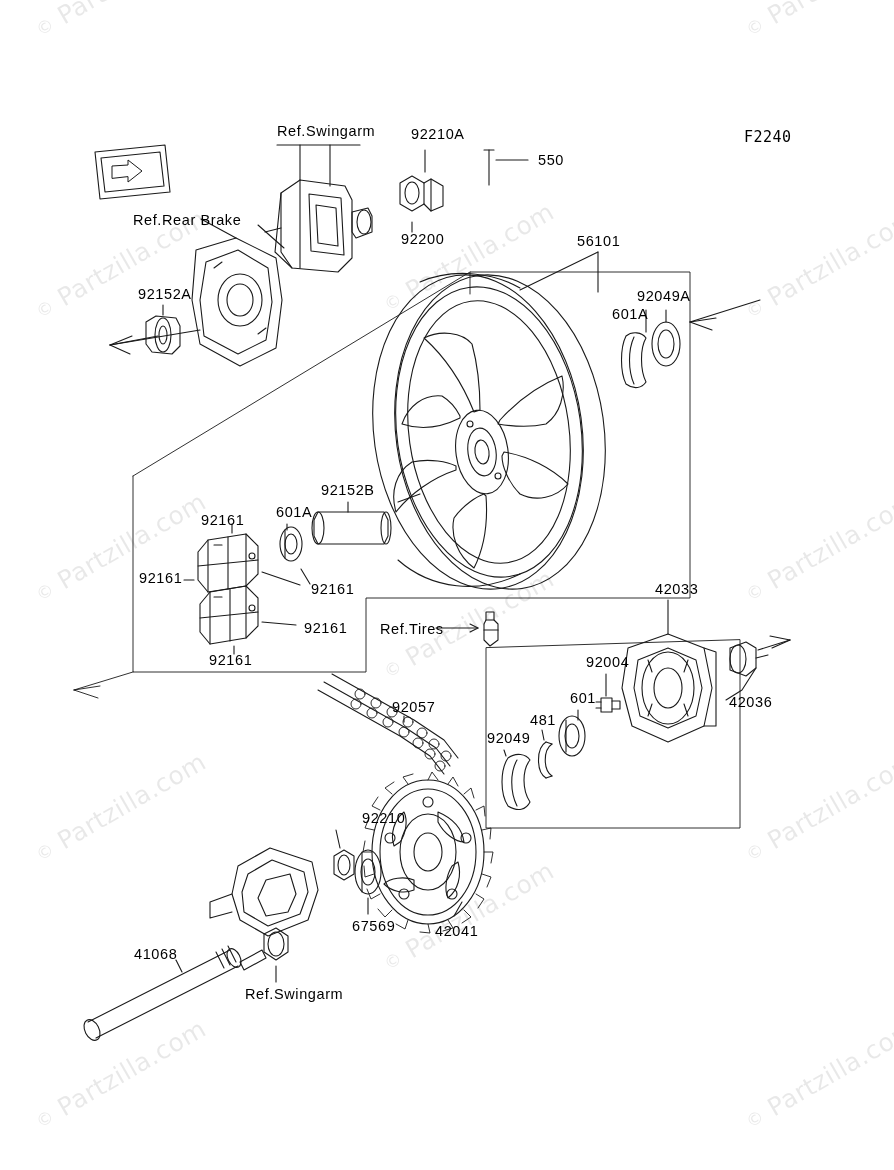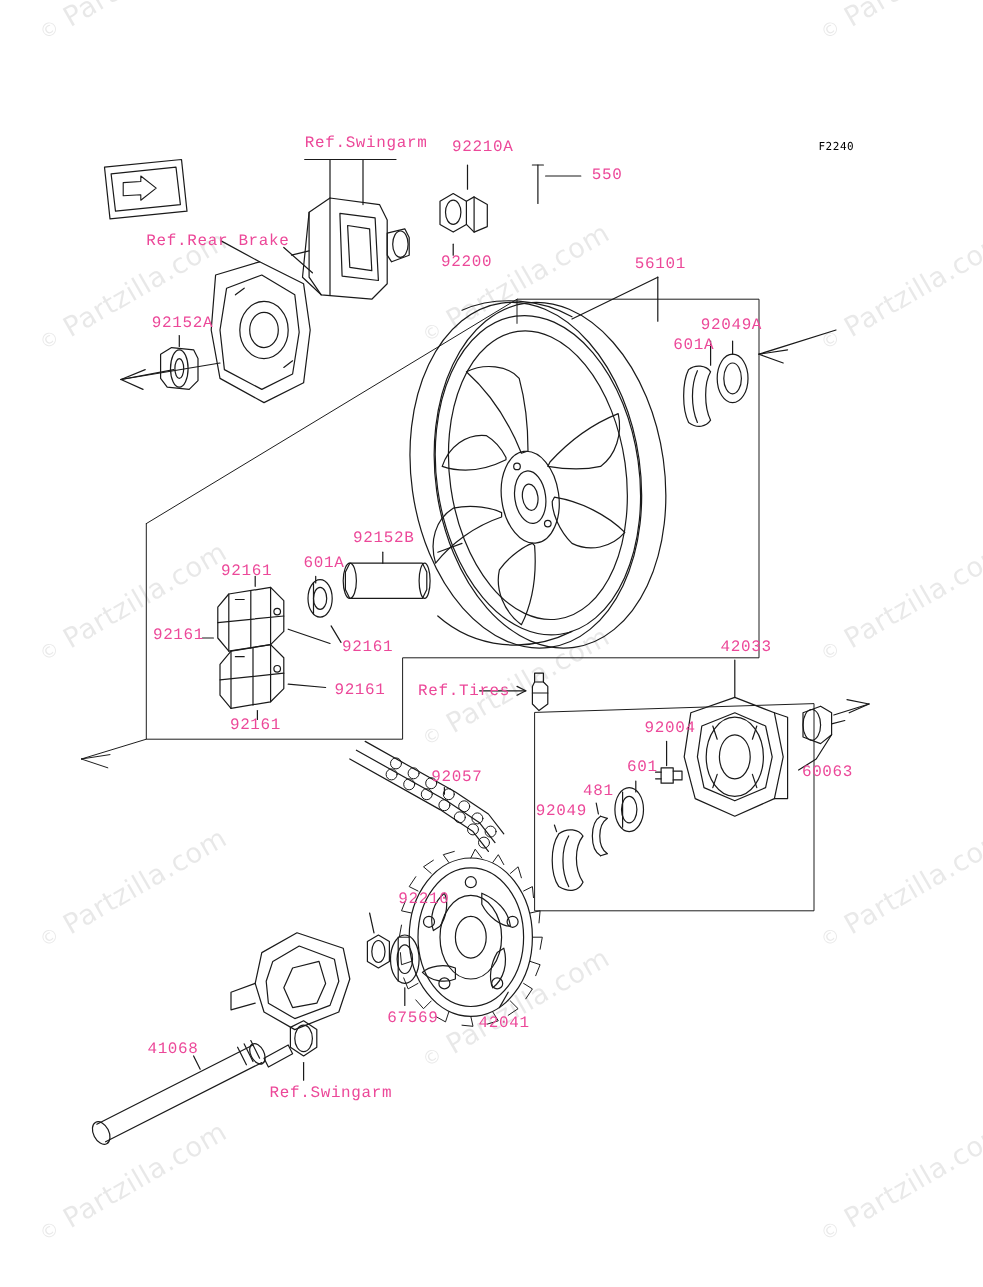--- a/index.html
+++ b/index.html
@@ -27,30 +27,30 @@
     transform: rotate(-30deg);
     pointer-events: none;
     user-select: none;
   }
   .wm .c {
     font-size: 17px;
     vertical-align: 2px;
   }
   .lbl {
     position: absolute;
-    font-family: Liberation Mono, monospace;
+    font-family: Liberation Sans, sans-serif;
     font-size: 14.5px;
-    color: #ec4899;
+    color: #000000;
     letter-spacing: 0.6px;
     white-space: nowrap;
   }
   .code {
     position: absolute;
     font-family: "DejaVu Sans Mono", "Liberation Mono", monospace;
-    font-size: 10px;
+    font-size: 15px;
     color: #000;
     letter-spacing: 0.5px;
     white-space: nowrap;
     text-align: right;
   }
   svg.art {
     position: absolute;
     left: 0;
     top: 0;
     width: 894px;
@@ -400,21 +400,21 @@
   <div class="lbl" style="left:138px; top:286px;">92152A</div>
   <div class="lbl" style="left:321px; top:482px;">92152B</div>
   <div class="lbl" style="left:201px; top:512px;">92161</div>
   <div class="lbl" style="left:276px; top:504px;">601A</div>
   <div class="lbl" style="left:139px; top:570px;">92161</div>
   <div class="lbl" style="left:311px; top:581px;">92161</div>
   <div class="lbl" style="left:304px; top:620px;">92161</div>
   <div class="lbl" style="left:209px; top:652px;">92161</div>
   <div class="lbl" style="left:655px; top:581px;">42033</div>
   <div class="lbl" style="left:586px; top:654px;">92004</div>
-  <div class="lbl" style="left:729px; top:694px;">60063</div>
+  <div class="lbl" style="left:729px; top:694px;">42036</div>
   <div class="lbl" style="left:570px; top:690px;">601</div>
   <div class="lbl" style="left:530px; top:712px;">481</div>
   <div class="lbl" style="left:487px; top:730px;">92049</div>
   <div class="lbl" style="left:392px; top:699px;">92057</div>
   <div class="lbl" style="left:316px; top:810px;margin-left:46px;">92210</div>
   <div class="lbl" style="left:352px; top:918px;">67569</div>
   <div class="lbl" style="left:435px; top:923px;">42041</div>
   <div class="lbl" style="left:134px; top:946px;">41068</div>
 
 </div>

